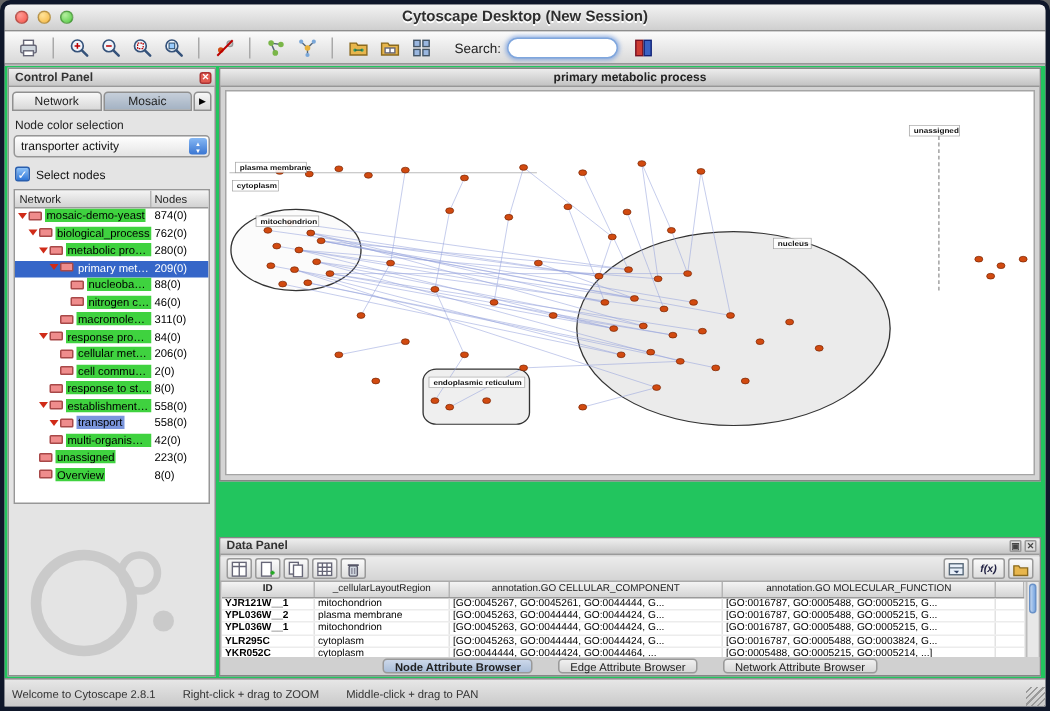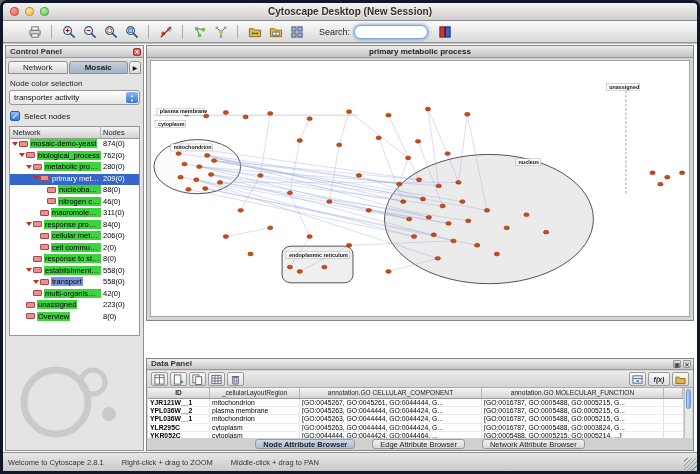--- a/index.html
+++ b/index.html
@@ -11,42 +11,42 @@
     background:linear-gradient(#f3f3f3,#cfcfcf);border-bottom:1px solid #8d8d8d;}
   .lights{position:absolute;left:7px;top:4px;display:flex;gap:6px;}
   .light{width:9px;height:9px;border-radius:50%;border:1px solid rgba(0,0,0,.25);}
   .light.red{background:radial-gradient(circle at 35% 30%,#ff9a94,#f5554a);}
   .light.yellow{background:radial-gradient(circle at 35% 30%,#ffe39a,#f5b63e);}
   .light.green{background:radial-gradient(circle at 35% 30%,#b6f0a0,#4fc93f);}
   .wtitle{height:18px;line-height:17px;text-align:center;font-size:10px;font-weight:bold;color:#2e2e2e;
     text-shadow:0 1px 0 #fff;}
   
   .toolbar{position:absolute;top:18px;left:0;right:0;height:22px;display:flex;align-items:center;
-    background:linear-gradient(#fbfbfb,#d9d9d9);border-bottom:1px solid #979797;padding:0 21px;}
+    background:linear-gradient(#fbfbfb,#d9d9d9);border-bottom:1px solid #979797;padding:0 5px;}
   .tb-icons{display:flex;align-items:center;}
   .tb-btn{width:19px;height:17px;display:inline-flex;align-items:center;justify-content:center;margin:0 1px;}
   .tb-btn svg{width:14px;height:14px;}
   .tb-sep{width:1px;height:14px;background:#a9a9a9;margin:0 6px;}
   .search-label{font-size:9px;color:#222;margin:0 4px 0 12px;}
   .search-input{width:74px;height:14px;border:1px solid #7fa6dd;border-radius:8px;outline:none;
     box-shadow:0 0 3px 1px rgba(90,140,220,.65);font-size:9px;padding:0 6px;font-family:inherit;}
   #tb-right{display:flex;align-items:center;margin-left:6px;}
   
-  .main{position:absolute;top:41px;left:0;right:0;bottom:19px;background:#ffffff;}
+  .main{position:absolute;top:41px;left:0;right:0;bottom:19px;background:#22c55e;}
   
   .cpanel{position:absolute;left:2px;top:1px;width:139px;bottom:1px;background:#e4e4e4;
     border:1px solid #8f8f8f;}
   .cp-title{height:12px;background:linear-gradient(#efefef,#c7c7c7);border-bottom:1px solid #9a9a9a;
     font-size:8px;font-weight:bold;color:#333;line-height:11px;padding-left:4px;position:relative;}
   .cp-close{position:absolute;right:2px;top:2px;width:8px;height:8px;border-radius:2px;background:#e25b50;
     border:1px solid #a33;color:#fff;font-size:6px;line-height:7px;text-align:center;}
   .cp-tabs{display:flex;height:16px;padding:2px 2px 0 2px;gap:1px;align-items:flex-end;}
   .cp-tab{flex:1;height:13px;font-size:8px;text-align:center;line-height:12px;color:#222;
     background:linear-gradient(#f8f8f8,#d8d8d8);border:1px solid #909090;border-radius:3px 3px 0 0;}
-  .cp-tab.sel{background:linear-gradient(#c6cfda,#a4b2c3);font-weight:bold;}
+  .cp-tab.sel{background:linear-gradient(#c6cfda,#a4b2c3);font-weight:normal;}
   .cp-tab-more{width:12px;height:13px;font-size:6px;line-height:12px;text-align:center;
     background:linear-gradient(#f8f8f8,#d8d8d8);border:1px solid #909090;border-radius:3px 3px 0 0;}
   .cp-body{position:absolute;top:30px;left:3px;right:3px;bottom:2px;}
   .cp-label{font-size:8px;color:#222;margin:3px 0 2px 1px;}
   .dropdown{position:relative;height:15px;background:linear-gradient(#ffffff,#e4e4e4);
     border:1px solid #979797;border-radius:3px;font-size:8px;line-height:13px;padding-left:4px;color:#111;}
   .dd-arrows{position:absolute;right:1px;top:1px;bottom:1px;width:12px;border-radius:2px;
     background:linear-gradient(#86b8f4,#3a76d2);color:#fff;font-size:4px;line-height:5px;
     display:flex;flex-direction:column;align-items:center;justify-content:center;}
   .check-row{display:flex;align-items:center;gap:4px;margin:6px 0 5px 1px;}

